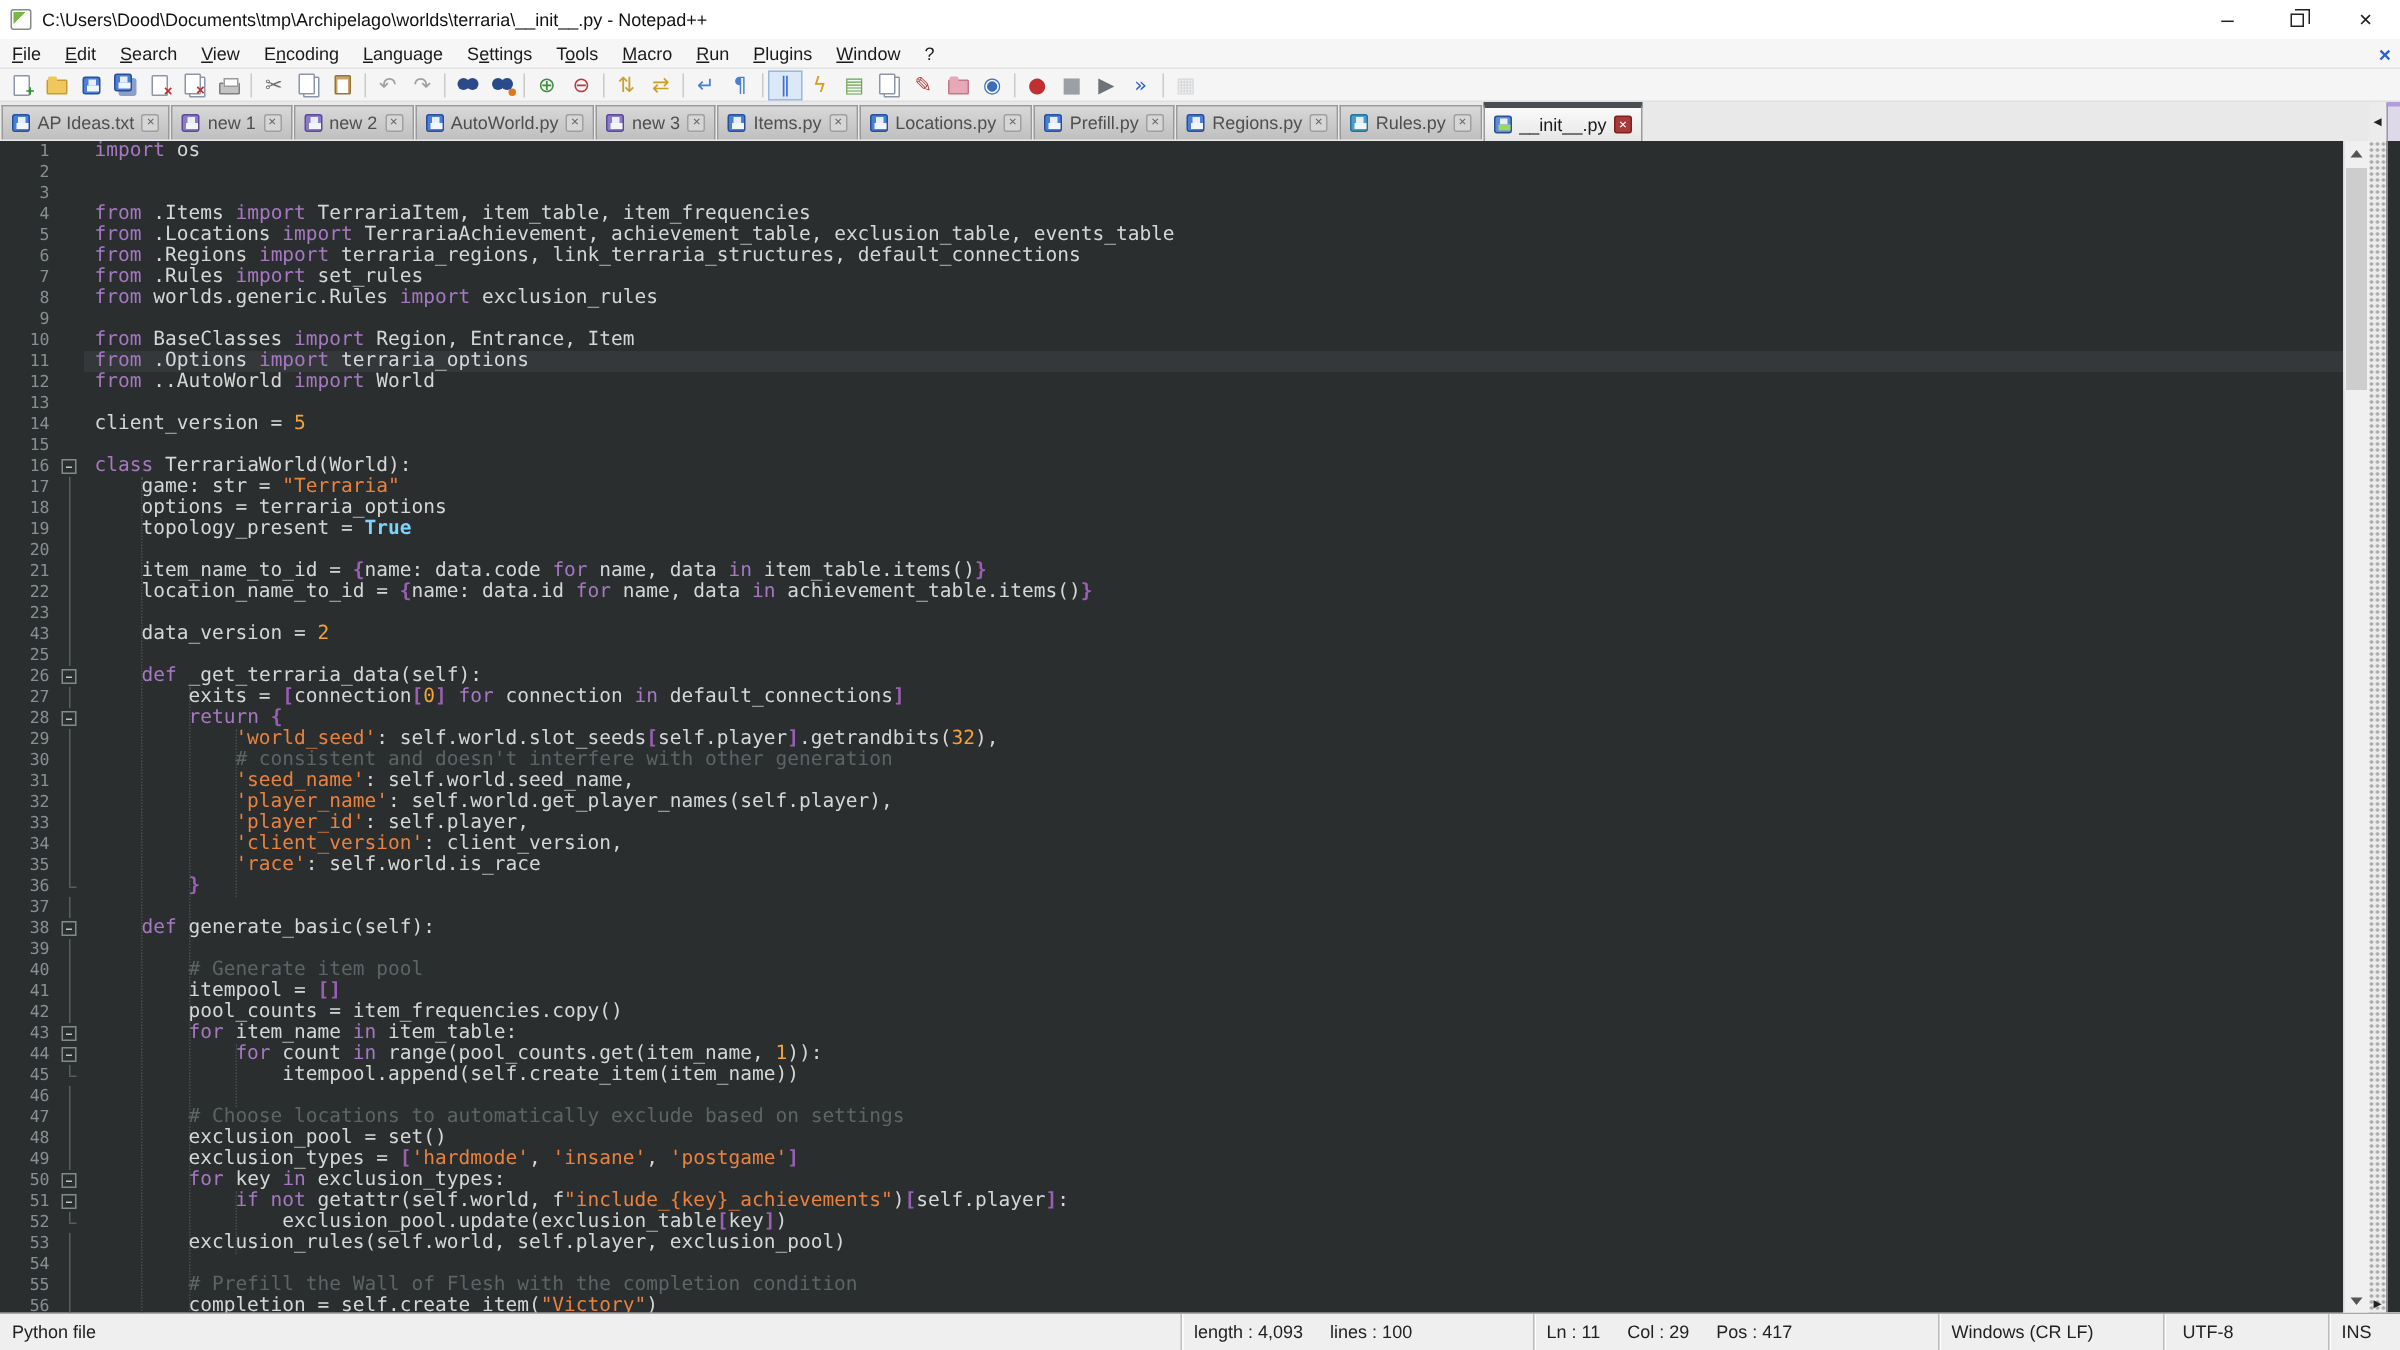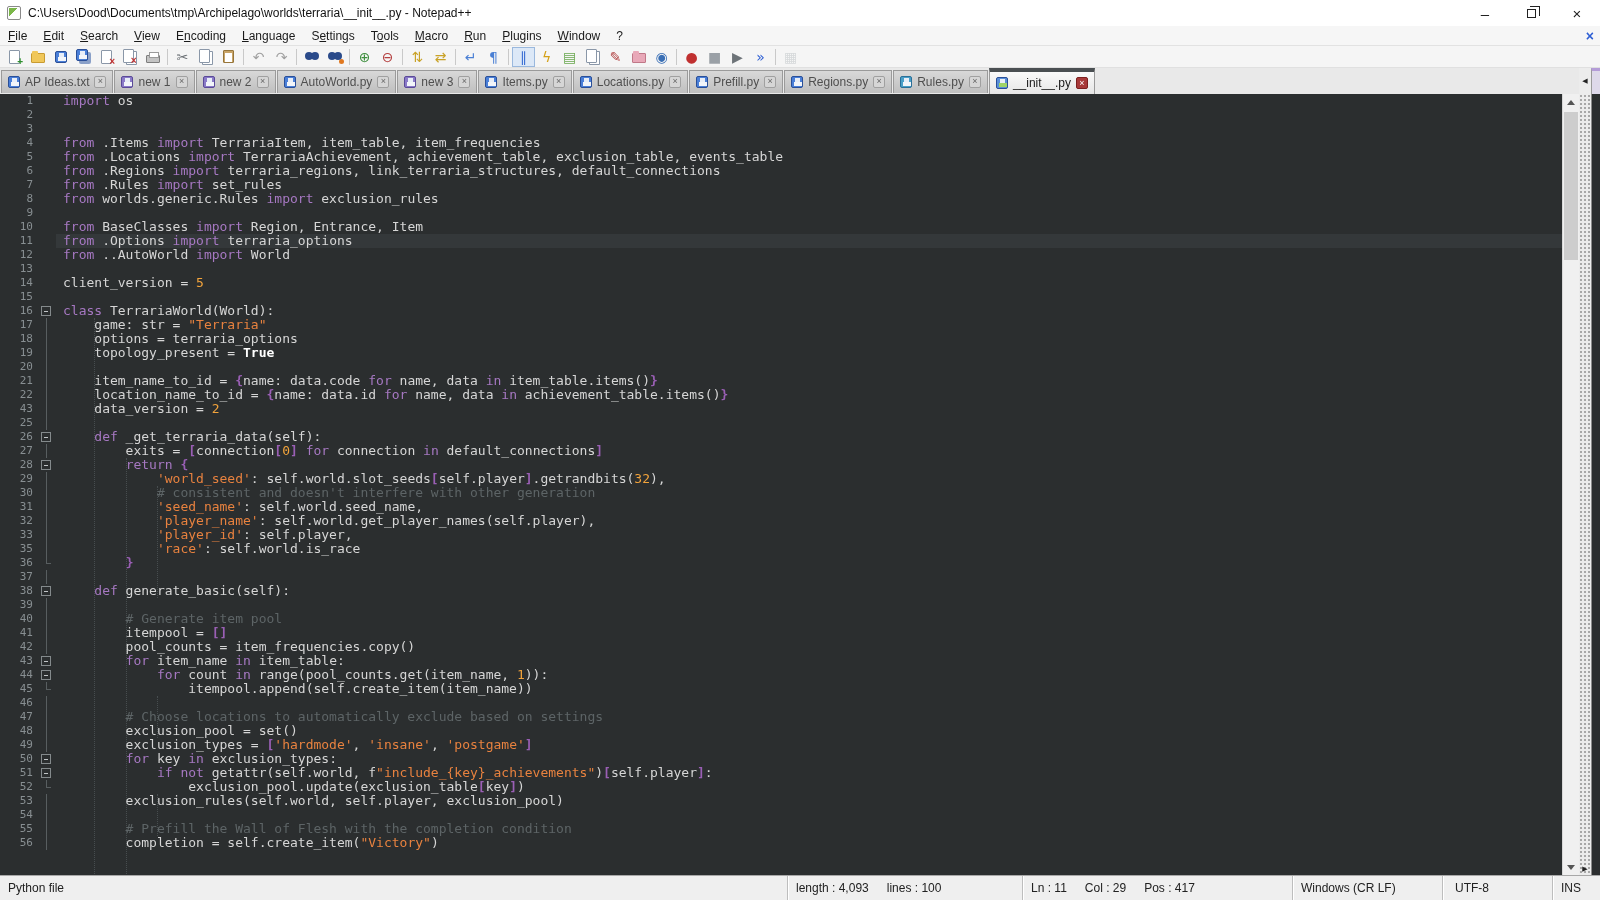--- a/index.html
+++ b/index.html
@@ -76,21 +76,21 @@
   .ln{flex:0 0 38px;text-align:right;padding-right:5px;font-size:11px;color:var(--lnum);}
   .fold{flex:0 0 18px;position:relative;}
   .fold.line::before{content:"";position:absolute;left:8px;top:0;bottom:0;border-left:1px solid #585e60;}
   .fold.end::before{content:"";position:absolute;left:8px;top:0;height:7px;border-left:1px solid #585e60;}
   .fold.end::after{content:"";position:absolute;left:8px;top:7px;width:5px;border-top:1px solid #585e60;}
   .fold.box::before{content:"";position:absolute;left:3px;top:2px;width:8px;height:8px;border:1px solid #848a8c;background:var(--editor-bg);}
   .fold.box::after{content:"";position:absolute;left:6px;top:7px;width:4px;border-top:1px solid #c0c4c6;}
   .code{flex:1;white-space:pre;font-size:13px;color:var(--editor-text);padding-left:7px;}
   .cl.cur .code{background:var(--curline);}
   .tk-k{color:var(--kw);} .tk-s{color:var(--str);} .tk-n{color:var(--num);}
-  .tk-c{color:var(--cmt);margin-top:24px;} .tk-b{color:var(--brk);font-weight:bold;} .tk-w{color:#ffffff;font-weight:bold;}
+  .tk-c{color:var(--cmt);margin-top:24px;} .tk-b{color:var(--brk);font-weight:bold;} .tk-w{color:#7dd3fc;font-weight:bold;}
 
   
   .vscroll{flex:0 0 17px;background:#f0f0f0;position:relative;border-left:1px solid #d8d8d8;}
   .sarrow{position:absolute;left:0;width:16px;height:16px;display:flex;align-items:center;justify-content:center;}
   .sarrow.up{top:0;} .sarrow.down{bottom:0;}
   .tri-up{width:0;height:0;border-left:4px solid transparent;border-right:4px solid transparent;border-bottom:5px solid #555;}
   .tri-down{width:0;height:0;border-left:4px solid transparent;border-right:4px solid transparent;border-top:5px solid #555;}
   .sthumb{position:absolute;left:1px;top:18px;width:14px;height:148px;background:#cdcdcd;}
   .splitter{flex:0 0 12px;background:#ececec;background-image:radial-gradient(#a8a8a8 1px,transparent 1.2px);background-size:4px 4px;display:flex;flex-direction:column;justify-content:flex-end;align-items:center;}
   .splitter .bott{font-size:7px;color:#222;margin-bottom:2px;}
@@ -427,20 +427,25 @@
           <span class="ln">21</span>
           <span class="fold line"></span>
           <span class="code"><span class="tk-d">    item_name_to_id = </span><span class="tk-b">{</span><span class="tk-d">name: data.code </span><span class="tk-k">for</span><span class="tk-d"> name, data </span><span class="tk-k">in</span><span class="tk-d"> item_table.items()</span><span class="tk-b">}</span></span>
         </div>
         <div class="cl">
           <span class="ln">22</span>
           <span class="fold line"></span>
           <span class="code"><span class="tk-d">    location_name_to_id = </span><span class="tk-b">{</span><span class="tk-d">name: data.id </span><span class="tk-k">for</span><span class="tk-d"> name, data </span><span class="tk-k">in</span><span class="tk-d"> achievement_table.items()</span><span class="tk-b">}</span></span>
         </div>
         <div class="cl">
+          <span class="ln">23</span>
+          <span class="fold line"></span>
+          <span class="code"></span>
+        </div>
+        <div class="cl">
           <span class="ln">43</span>
           <span class="fold line"></span>
           <span class="code"><span class="tk-d">    data_version = </span><span class="tk-n">2</span></span>
         </div>
         <div class="cl">
           <span class="ln">25</span>
           <span class="fold line"></span>
           <span class="code"></span>
         </div>
         <div class="cl">
@@ -475,20 +480,25 @@
         </div>
         <div class="cl">
           <span class="ln">32</span>
           <span class="fold line"></span>
           <span class="code"><span class="tk-d">            </span><span class="tk-s">'player_name'</span><span class="tk-d">: self.world.get_player_names(self.player),</span></span>
         </div>
         <div class="cl">
           <span class="ln">33</span>
           <span class="fold line"></span>
           <span class="code"><span class="tk-d">            </span><span class="tk-s">'player_id'</span><span class="tk-d">: self.player,</span></span>
+        </div>
+        <div class="cl">
+          <span class="ln">34</span>
+          <span class="fold line"></span>
+          <span class="code"><span class="tk-d">            </span><span class="tk-s">'client_version'</span><span class="tk-d">: client_version,</span></span>
         </div>
         <div class="cl">
           <span class="ln">35</span>
           <span class="fold line"></span>
           <span class="code"><span class="tk-d">            </span><span class="tk-s">'race'</span><span class="tk-d">: self.world.is_race</span></span>
         </div>
         <div class="cl">
           <span class="ln">36</span>
           <span class="fold end"></span>
           <span class="code"><span class="tk-d">        </span><span class="tk-b">}</span></span>

